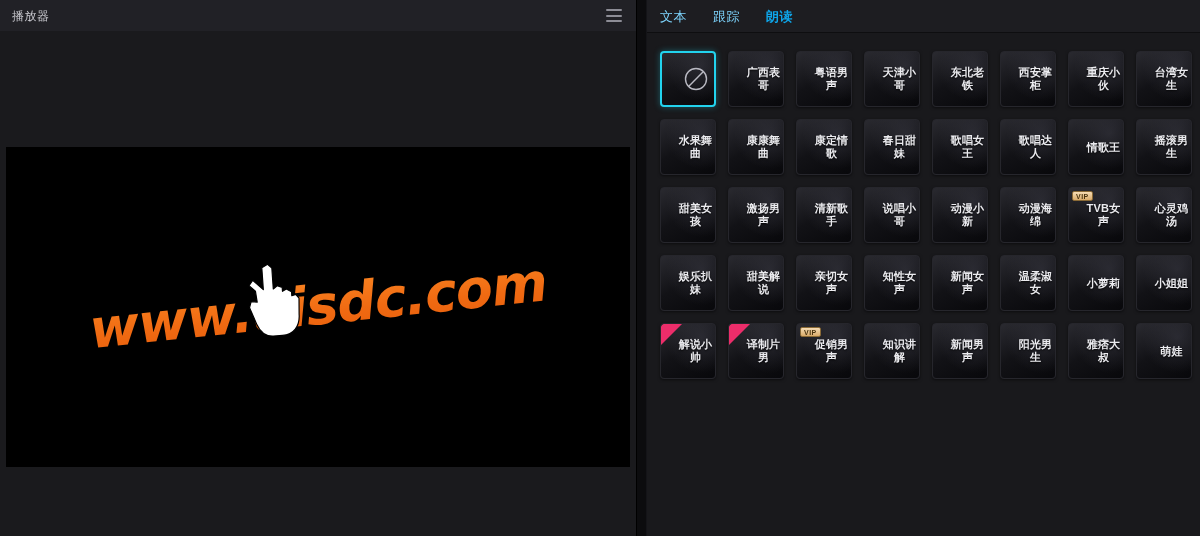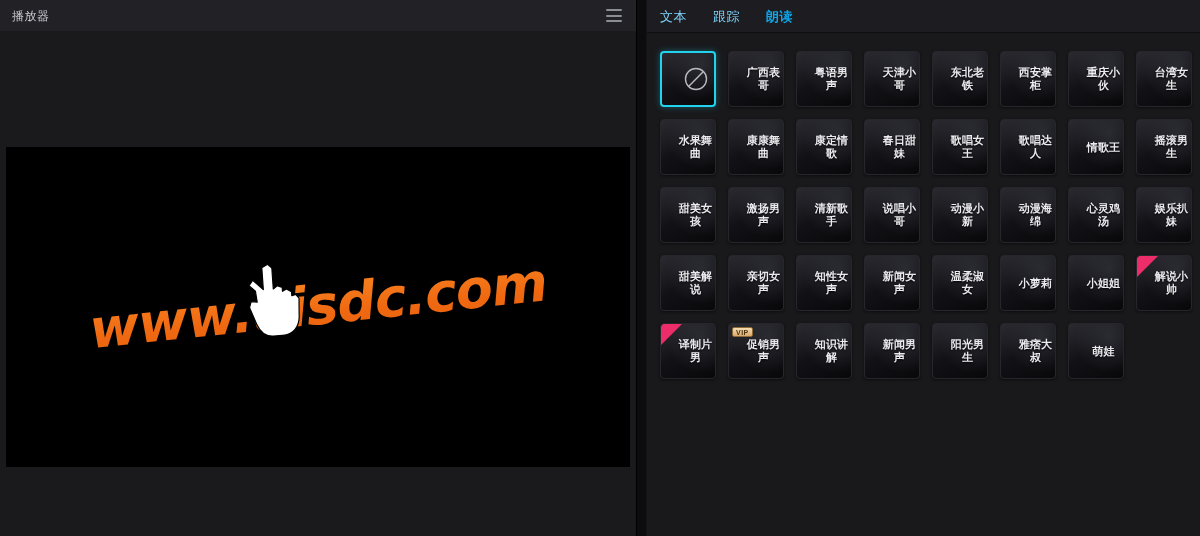--- a/index.html
+++ b/index.html
@@ -355,20 +355,24 @@
           <div class="voice-card">
             <span class="voice-label">说唱小哥</span>
           </div>
           <div class="voice-card">
             <span class="voice-label">动漫小新</span>
           </div>
           <div class="voice-card">
             <span class="voice-label">动漫海绵</span>
           </div>
           <div class="voice-card">
+            <span class="vip-badge">VIP</span>
+            <span class="voice-label">TVB女声</span>
+          </div>
+          <div class="voice-card">
             <span class="voice-label">心灵鸡汤</span>
           </div>
           <div class="voice-card">
             <span class="voice-label">娱乐扒妹</span>
           </div>
           <div class="voice-card">
             <span class="voice-label">甜美解说</span>
           </div>
           <div class="voice-card">
             <span class="voice-label">亲切女声</span>

